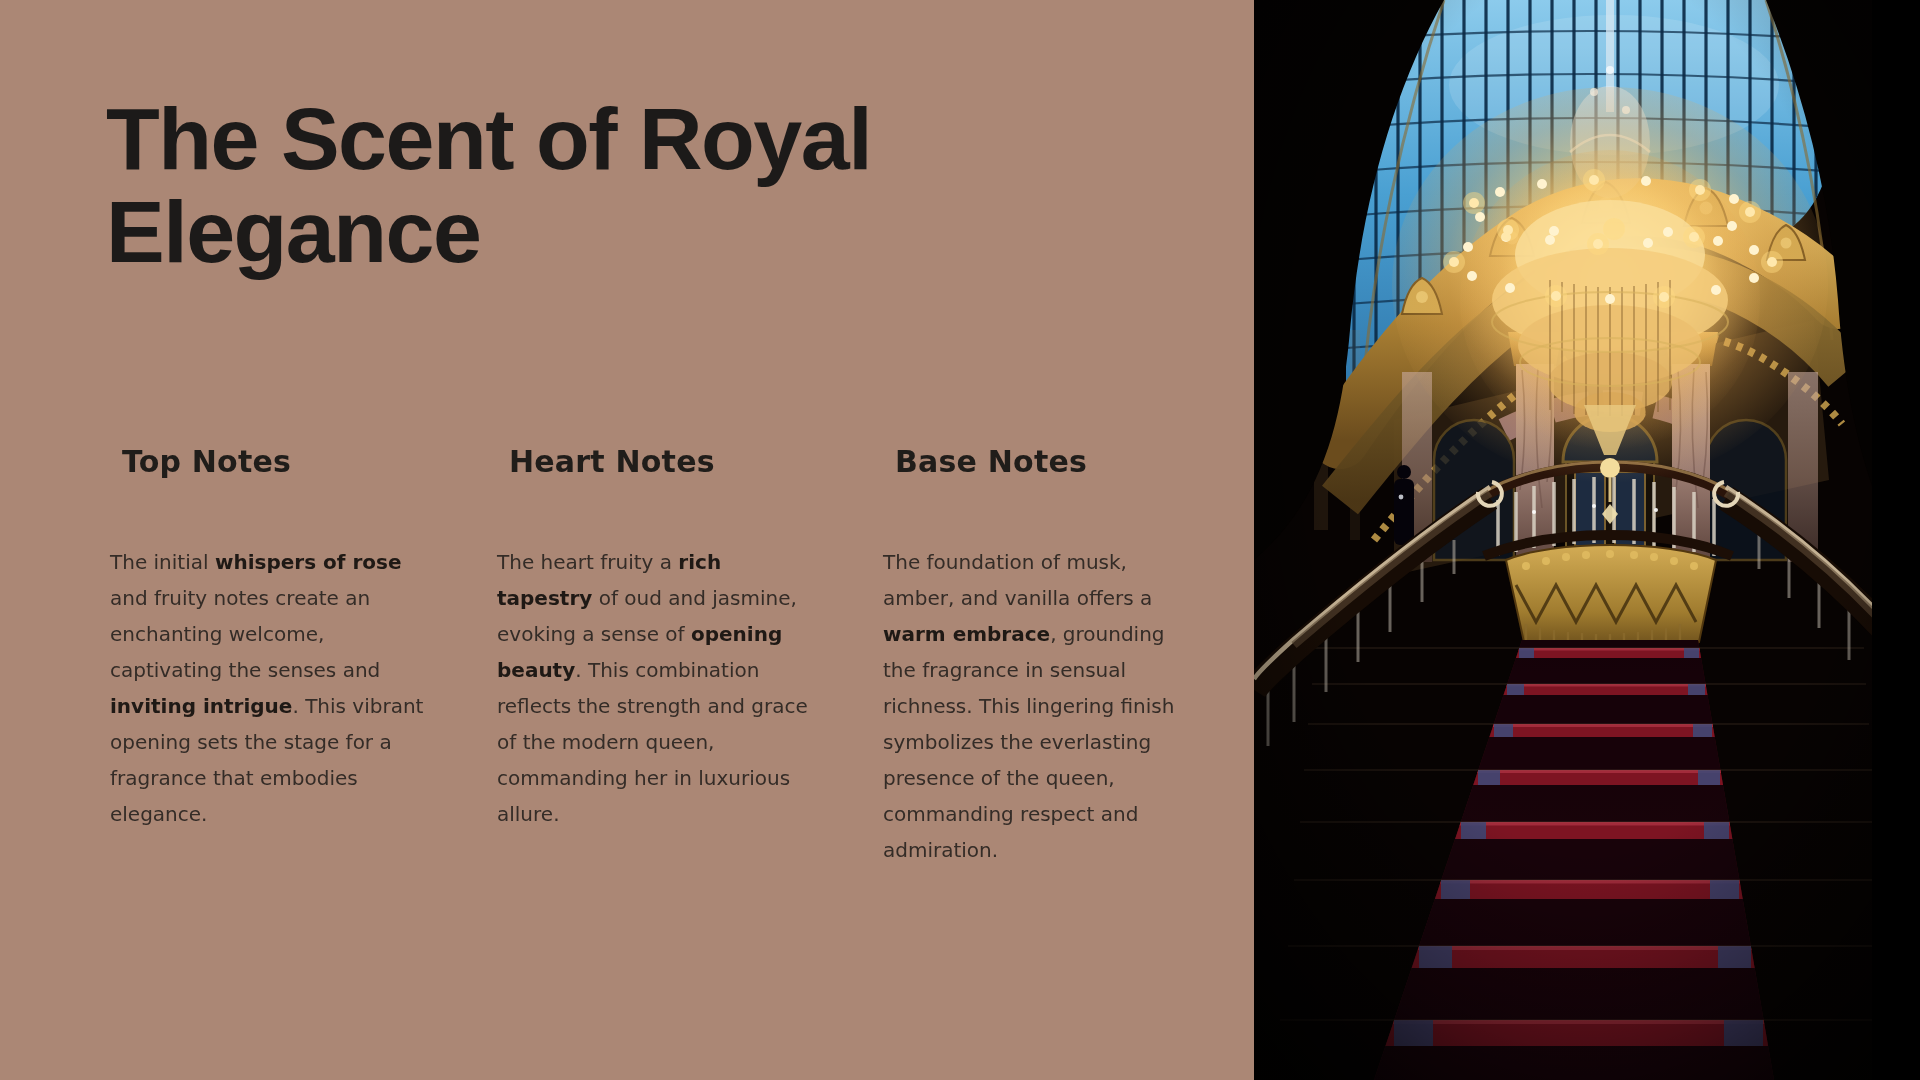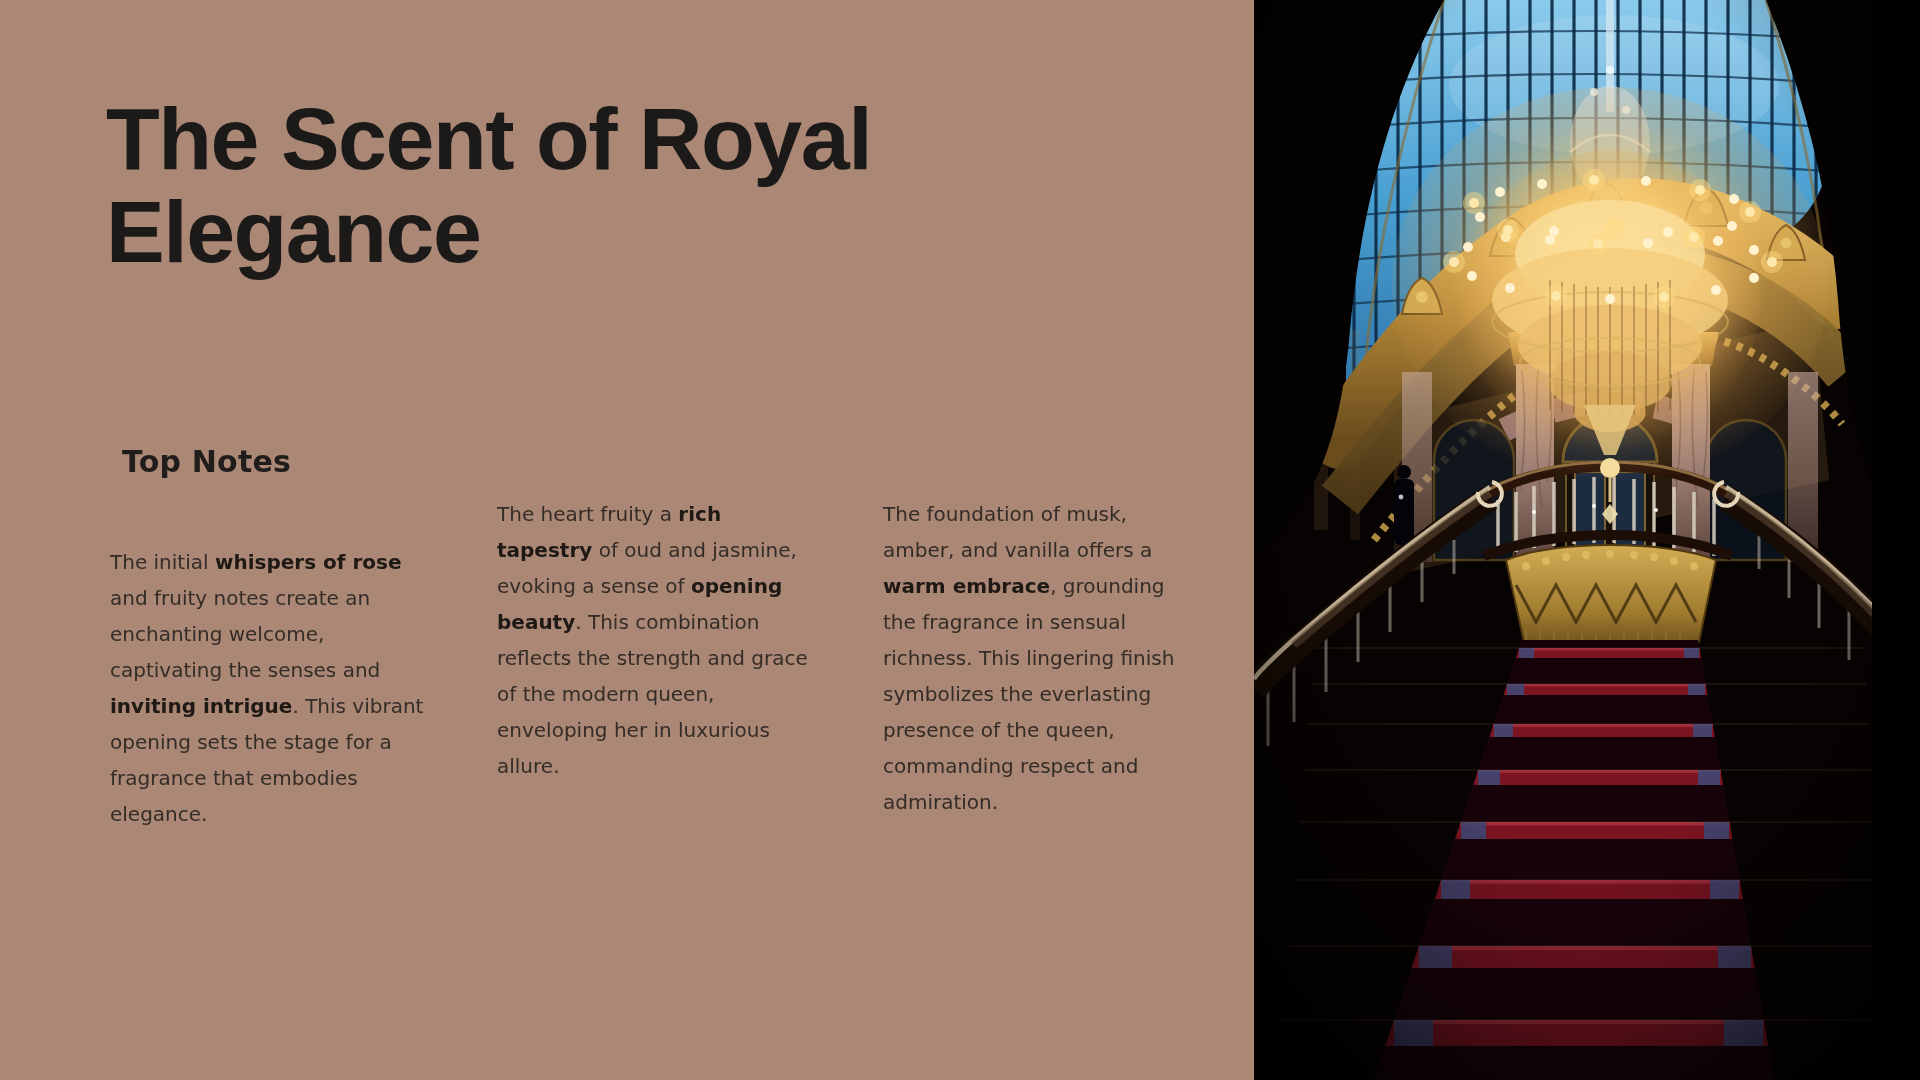--- a/index.html
+++ b/index.html
@@ -35,24 +35,26 @@
 <div class="slide">
 
   <h1 class="title">The Scent of Royal Elegance</h1>
 
   <section class="col col-1">
     <h2>Top Notes</h2>
     <p><span>The initial </span><b>whispers of rose</b><span> and fruity notes create an enchanting welcome, captivating the senses and </span><b>inviting intrigue</b><span>. This vibrant opening sets the stage for a fragrance that embodies elegance.</span></p>
   </section>
 
   <section class="col col-2">
-    <p><span>The heart fruity a </span><b>rich tapestry</b><span> of oud and jasmine, evoking a sense of </span><b>opening beauty</b><span>. This combination reflects the strength and grace of the modern queen, enveloping her in luxurious allure.</span></p>
+    <h2>Heart Notes</h2>
+    <p><span>The heart fruity a </span><b>rich tapestry</b><span> of oud and jasmine, evoking a sense of </span><b>opening beauty</b><span>. This combination reflects the strength and grace of the modern queen, commanding her in luxurious allure.</span></p>
   </section>
 
   <section class="col col-3">
+    <h2>Base Notes</h2>
     <p><span>The foundation of musk, amber, and vanilla offers a </span><b>warm embrace</b><span>, grounding the fragrance in sensual richness. This lingering finish symbolizes the everlasting presence of the queen, commanding respect and admiration.</span></p>
   </section>
 
   <figure class="photo" aria-label="Grand palace staircase beneath a blue glass skylight: gilded cornices, glowing crystal chandelier, marble columns, ornate golden balustrade and dark stairs with a red carpet runner">
     <svg width="666" height="1080" viewBox="0 0 666 1080" xmlns="http://www.w3.org/2000/svg">
       <defs>
         <linearGradient id="skyG" x1="0" y1="0" x2="0" y2="1">
           <stop offset="0" stop-color="#8ccbec"></stop>
           <stop offset=".45" stop-color="#4aa0d2"></stop>
           <stop offset="1" stop-color="#2a6fa4"></stop>

